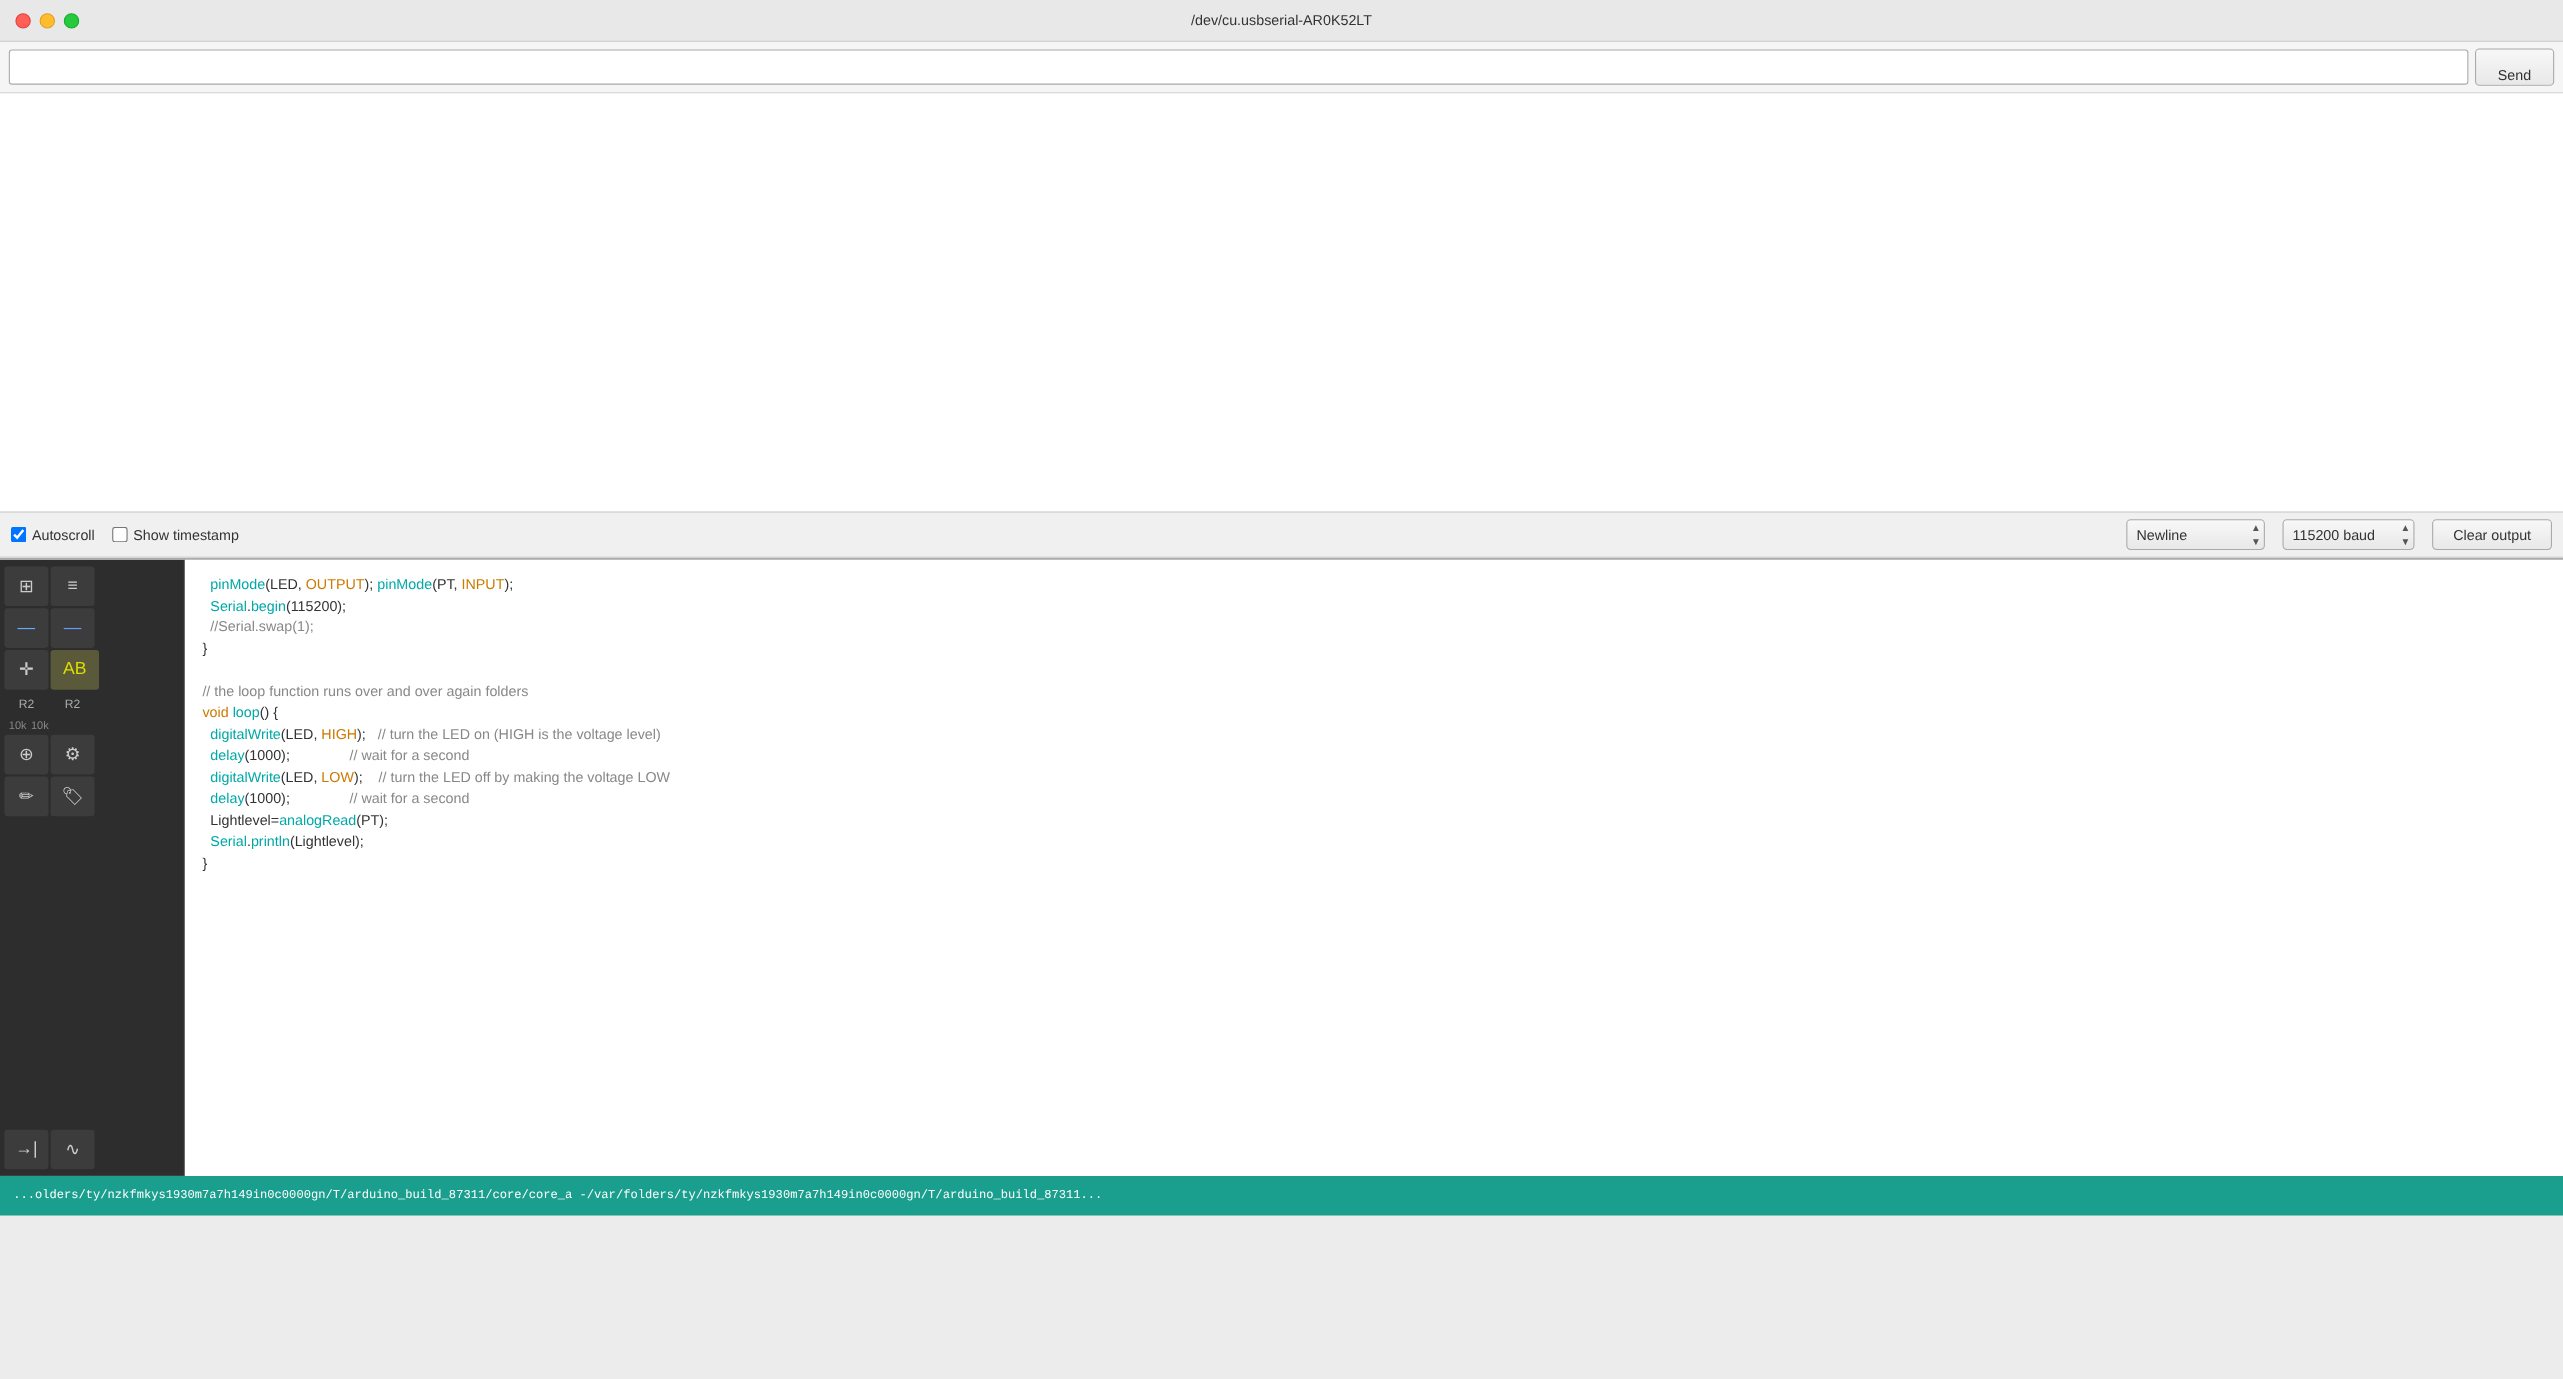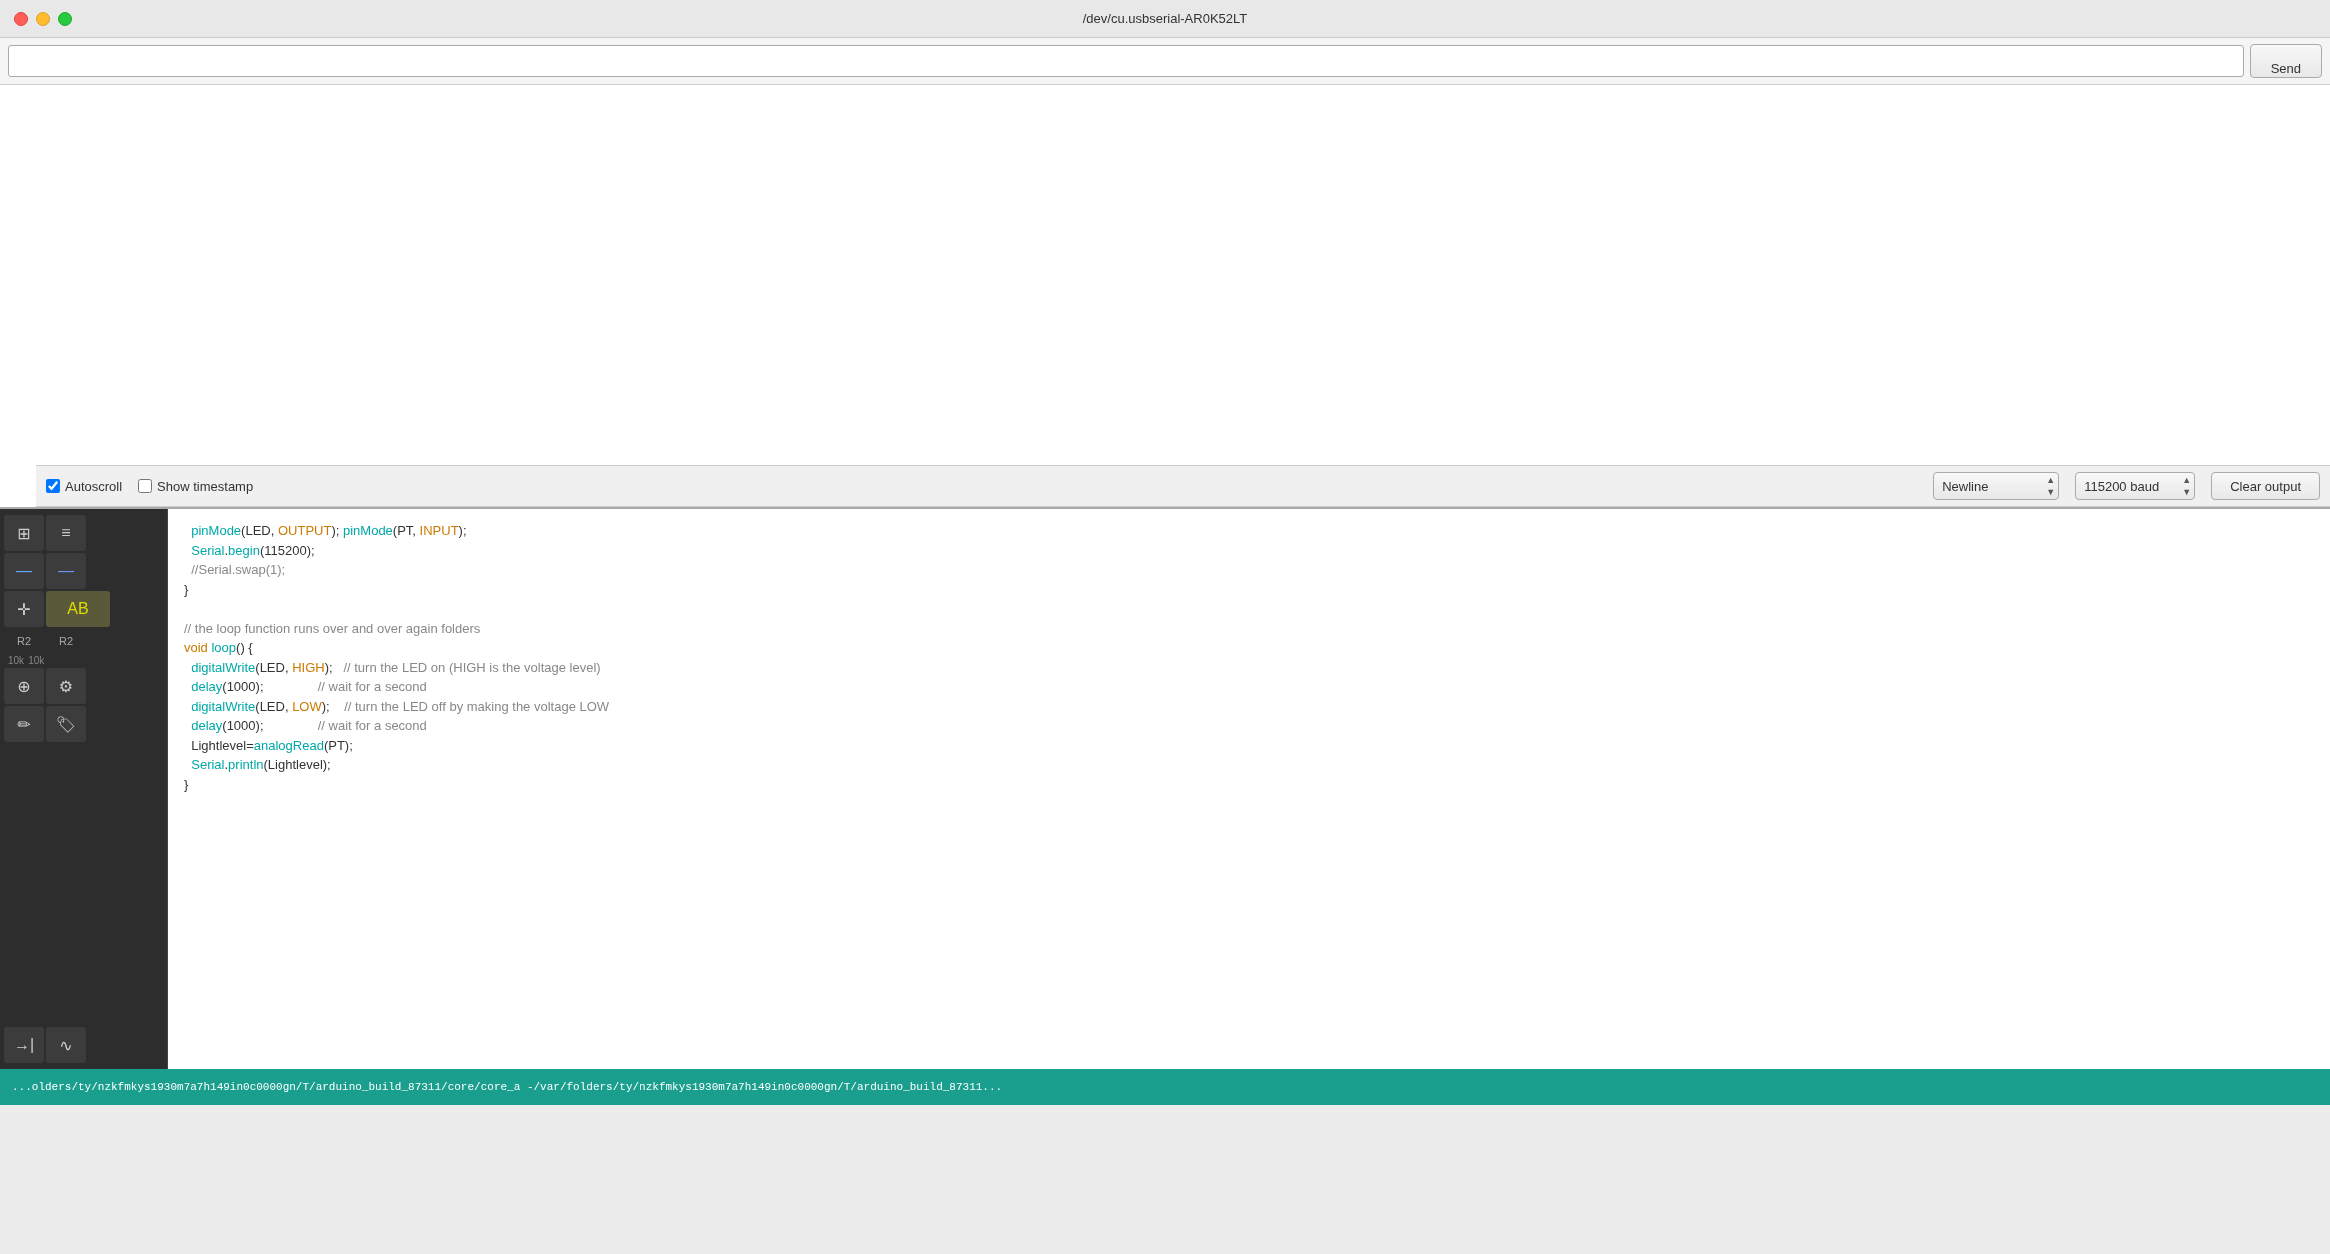--- a/index.html
+++ b/index.html
@@ -102,21 +102,20 @@
 
     
     .bottom-bar {
       display: flex;
       align-items: center;
       padding: 6px 10px;
       background: #f0f0f0;
       border-top: 1px solid #ccc;
       border-bottom: 1px solid #ccc;
       gap: 16px;
-      margin-left: 36px;
     }
 
     .checkbox-label {
       display: flex;
       align-items: center;
       gap: 5px;
       font-size: 13px;
       color: #333;
       cursor: pointer;
     }
@@ -206,21 +205,21 @@
       border-radius: 3px;
       cursor: pointer;
       display: flex;
       align-items: center;
       justify-content: center;
       color: #ccc;
       font-size: 16px;
     }
 
     .tool-btn-wide {
-      width: 64px;
+      width: 44px;
     }
 
     .sidebar-bottom {
       margin-top: auto;
       padding: 6px 4px;
       display: flex;
       flex-direction: column;
       gap: 2px;
     }
 

